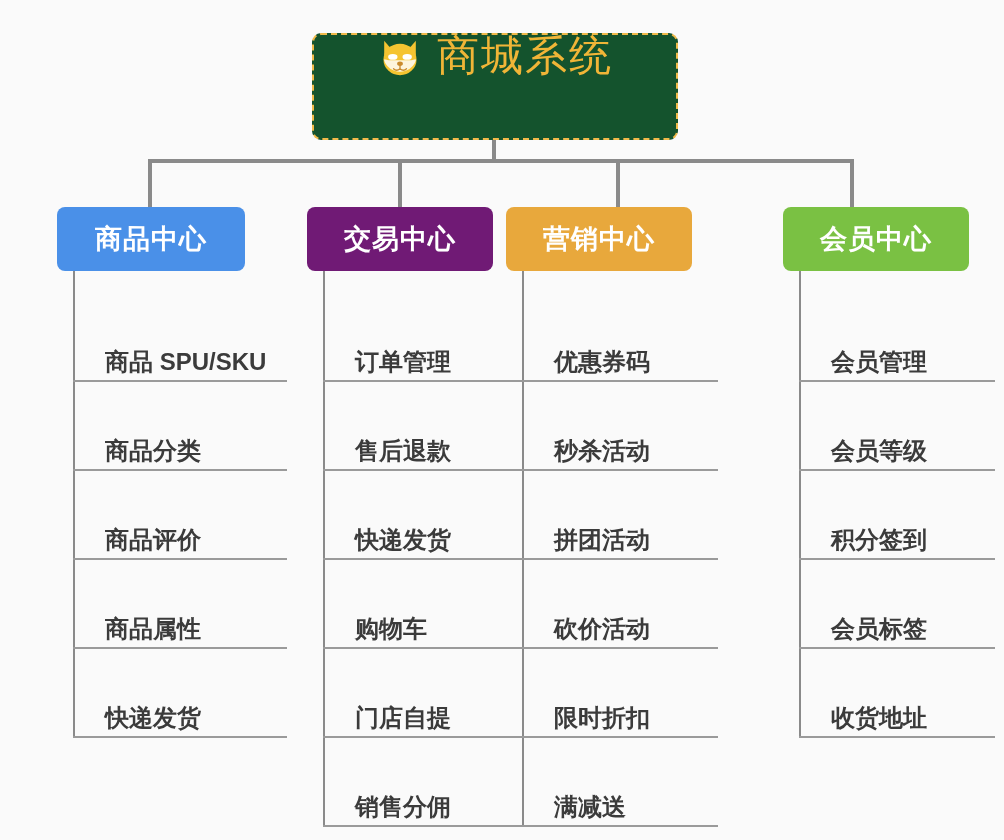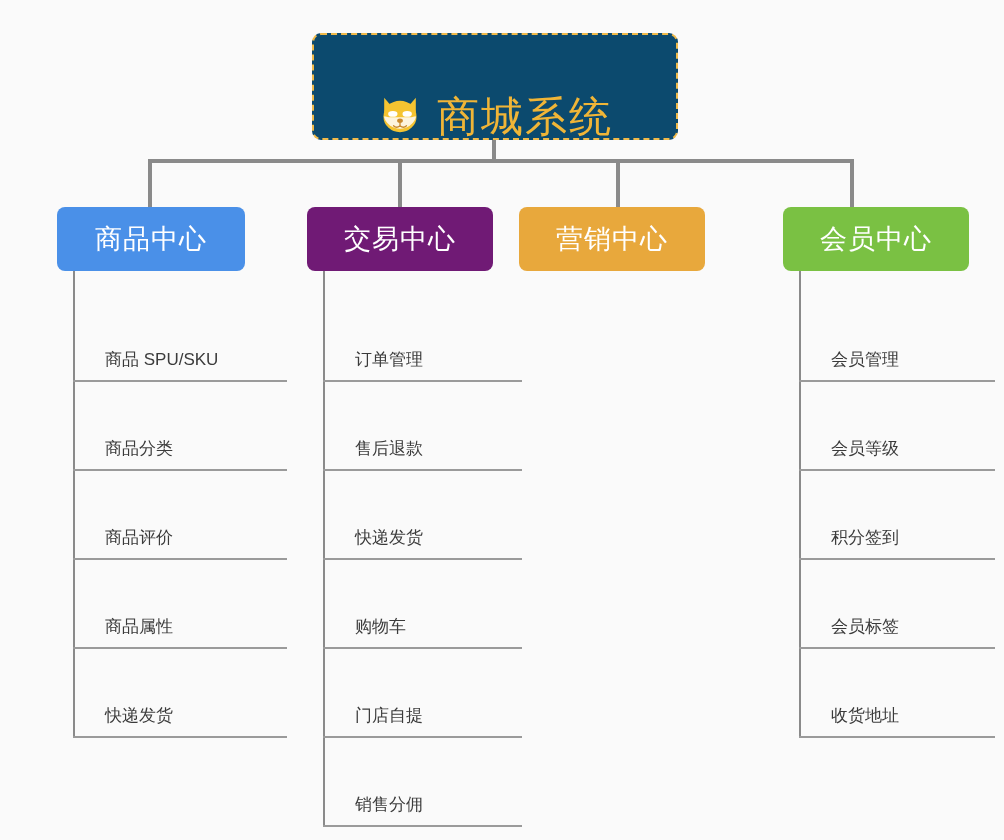--- a/index.html
+++ b/index.html
@@ -26,25 +26,25 @@
   }
 
   
   .root-node {
     position: absolute;
     left: 312px;
     top: 33px;
     width: 366px;
     height: 107px;
     box-sizing: border-box;
-    background: #0c4a6e;
+    background: #14532d;
     border: 2px dashed #f0ba4a;
     border-radius: 9px;
     display: flex;
-    align-items: flex-end;
+    align-items: flex-start;
     justify-content: center;
     gap: 14px;
   }
   .root-emoji {
     font-size: 42px;
     line-height: 1;
     display: block;
   }
   .root-emoji svg { display: block; }
   .root-title {
@@ -77,20 +77,21 @@
     top: 159px;
     width: 4px;
     height: 48px;
     background: #8a8a8a;
   }
 
   
   .branch {
     position: absolute;
     top: 207px;
+    font-weight: bold;
   }
   .branch-head {
     height: 64px;
     box-sizing: border-box;
     border-radius: 8px;
     display: flex;
     align-items: center;
     justify-content: center;
     color: #ffffff;
     font-size: 27px;
@@ -113,24 +114,24 @@
     background: #8a8a8a;
   }
   .leaf {
     position: relative;
     height: 89px;
     display: flex;
     align-items: flex-end;
     box-sizing: border-box;
   }
   .leaf-text {
-    font-size: 17px;
+    font-size: 24px;
     color: #3b3b3b;
     white-space: nowrap;
-    padding: 0 14px 12px 32px;
+    padding: 0 14px 6px 32px;
     line-height: 1;
     border-bottom: 2px solid #9a9a9a;
     display: block;
     width: 100%;
     box-sizing: border-box;
   }
 </style>
 </head>
 <body>
 
@@ -204,23 +205,44 @@
       </div>
       <div class="leaf">
         <span class="leaf-text">门店自提</span>
       </div>
       <div class="leaf">
         <span class="leaf-text">销售分佣</span>
       </div>
     </div>
   </div>
 
-  <div class="branch" style="left:519px;width:212px">
+  <div class="branch" style="left:506px;width:212px">
     <div class="branch-head" style="background:#e8a83c;width:186px">
       <span>营销中心</span>
+    </div>
+    <div class="leaf-list">
+      <div class="leaf-spine"></div>
+      <div class="leaf">
+        <span class="leaf-text">优惠券码</span>
+      </div>
+      <div class="leaf">
+        <span class="leaf-text">秒杀活动</span>
+      </div>
+      <div class="leaf">
+        <span class="leaf-text">拼团活动</span>
+      </div>
+      <div class="leaf">
+        <span class="leaf-text">砍价活动</span>
+      </div>
+      <div class="leaf">
+        <span class="leaf-text">限时折扣</span>
+      </div>
+      <div class="leaf">
+        <span class="leaf-text">满减送</span>
+      </div>
     </div>
   </div>
 
   <div class="branch" style="left:783px;width:212px">
     <div class="branch-head" style="background:#7ac143;width:186px">
       <span>会员中心</span>
     </div>
     <div class="leaf-list">
       <div class="leaf-spine"></div>
       <div class="leaf">

